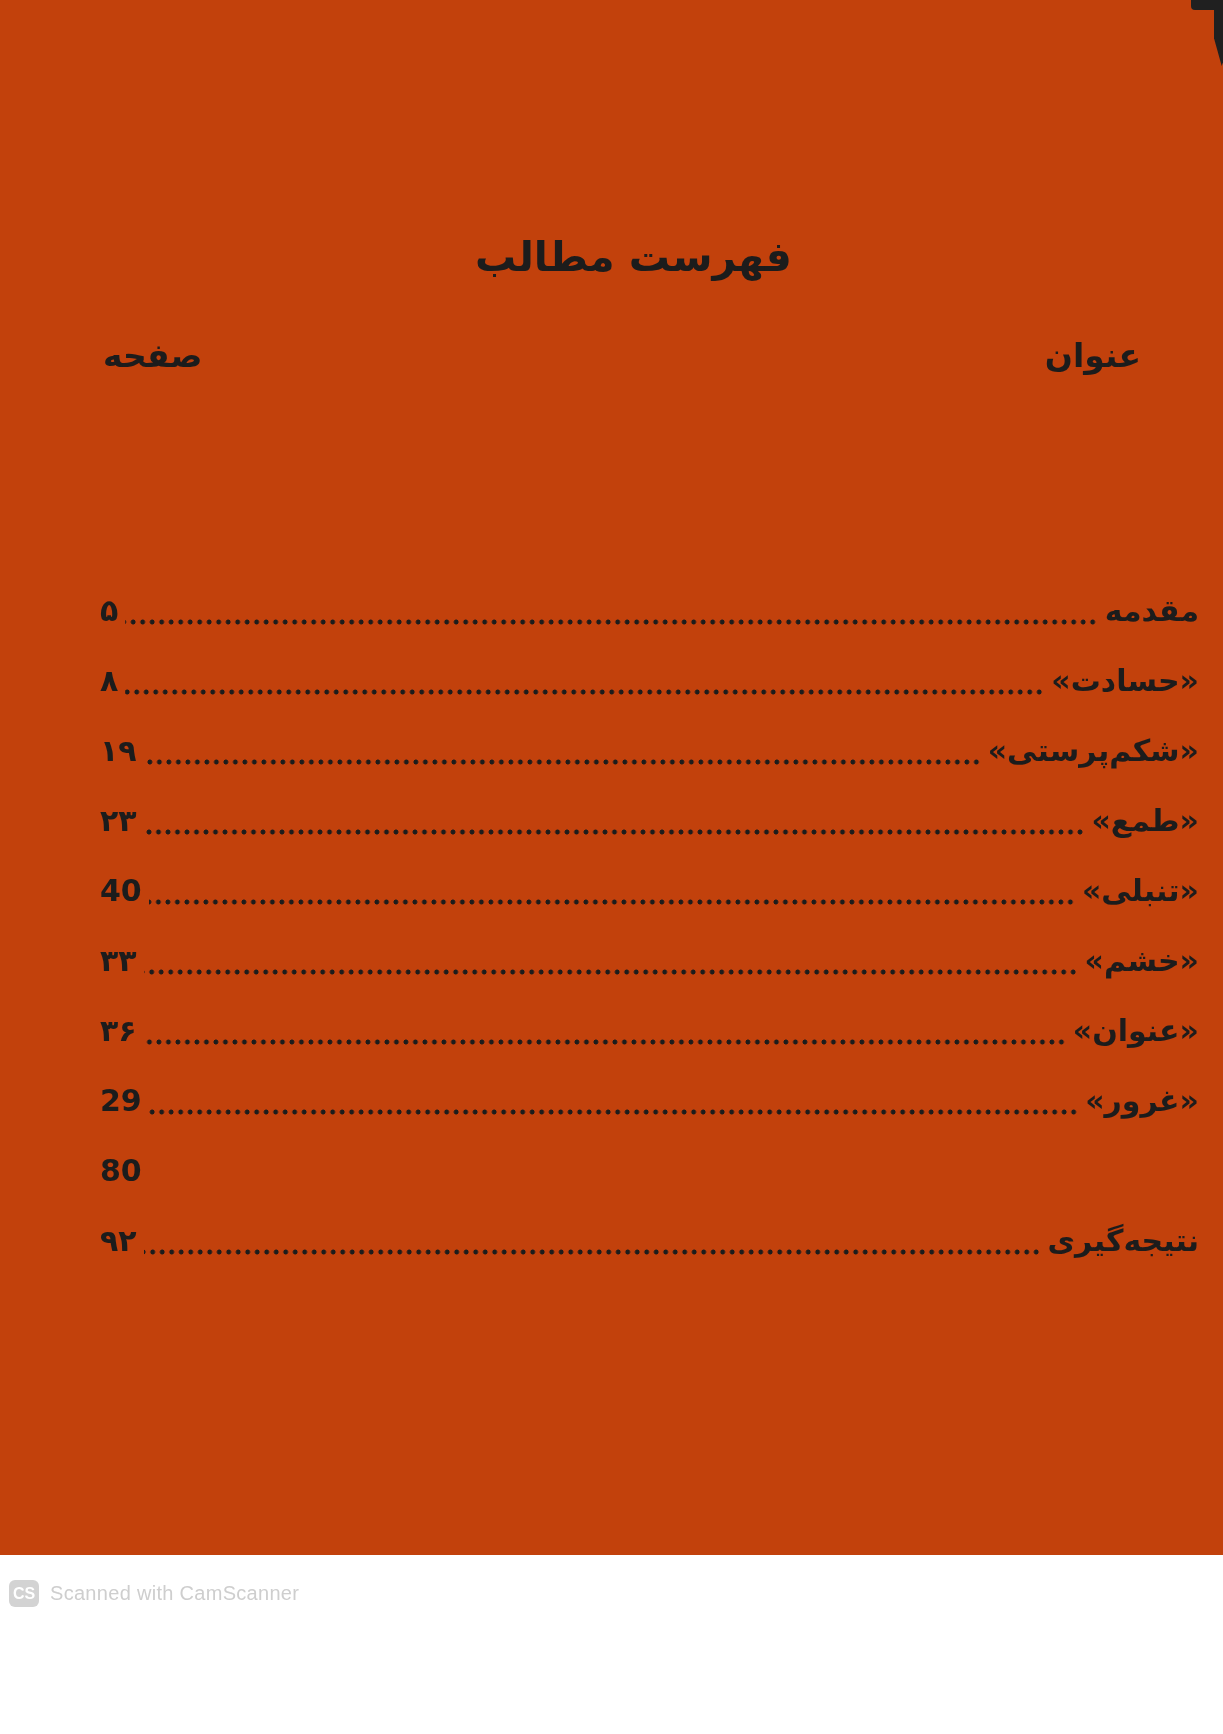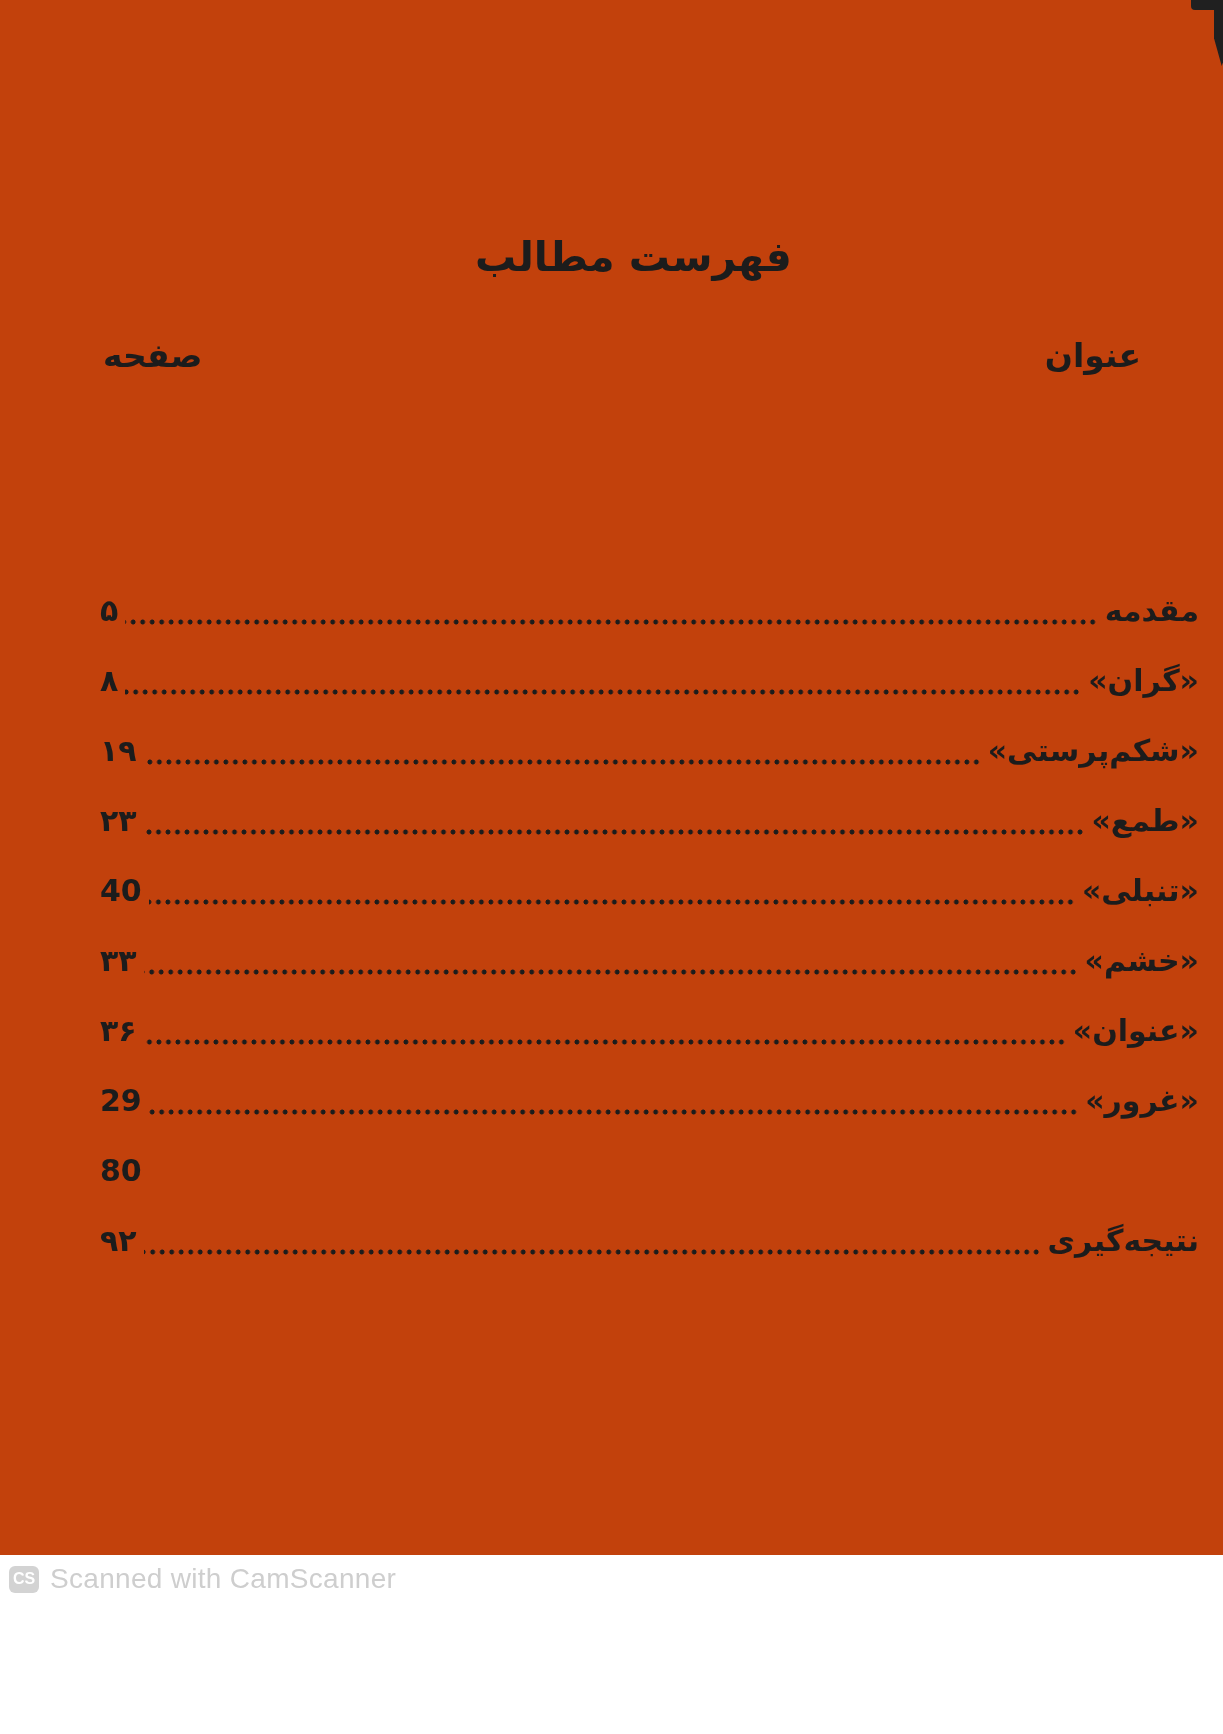--- a/index.html
+++ b/index.html
@@ -62,31 +62,31 @@
     background-position:right calc(50% + 12px);
   }
   .toc-row .p{flex:0 0 auto;font-size:30px;}
   .toc-row.wide{margin-right:-14px;font-size:28px;}
   .toc-row.no-dots .leader{background:none;}
 
   .watermark-band{
     position:absolute;left:0;bottom:0;width:100%;height:52px;background:#ffffff;
   }
   .watermark{
-    position:absolute;left:9px;bottom:12px;
+    position:absolute;left:9px;bottom:0;
     display:flex;align-items:center;gap:11px;
     font-family:"Liberation Sans",sans-serif;
   }
   .cs-badge{
     width:30px;height:27px;border-radius:6px;
     background:#d3d3d3;color:#ffffff;
     display:flex;align-items:center;justify-content:center;
     font-size:16px;font-weight:bold;
   }
-  .wm-text{color:#cecece;font-size:28px;letter-spacing:0.3px;}
+  .wm-text{color:#cecece;font-size:20px;letter-spacing:0.3px;}
 </style>
 </head>
 <body>
 
 <div class="page">
 
   <div class="corner-cap"></div>
   <div class="corner-bar"></div>
   <div class="scan-edge"></div>
 
@@ -99,21 +99,21 @@
 
   <div class="toc">
 
     <div class="toc-row">
       <span class="t">مقدمه</span>
       <span class="leader"></span>
       <span class="p">۵</span>
     </div>
 
     <div class="toc-row">
-      <span class="t">«گران»</span>
+      <span class="t">«حسادت»</span>
       <span class="leader"></span>
       <span class="p">۸</span>
     </div>
 
     <div class="toc-row">
       <span class="t">«شکم‌پرستی»</span>
       <span class="leader"></span>
       <span class="p">۱۹</span>
     </div>
 

